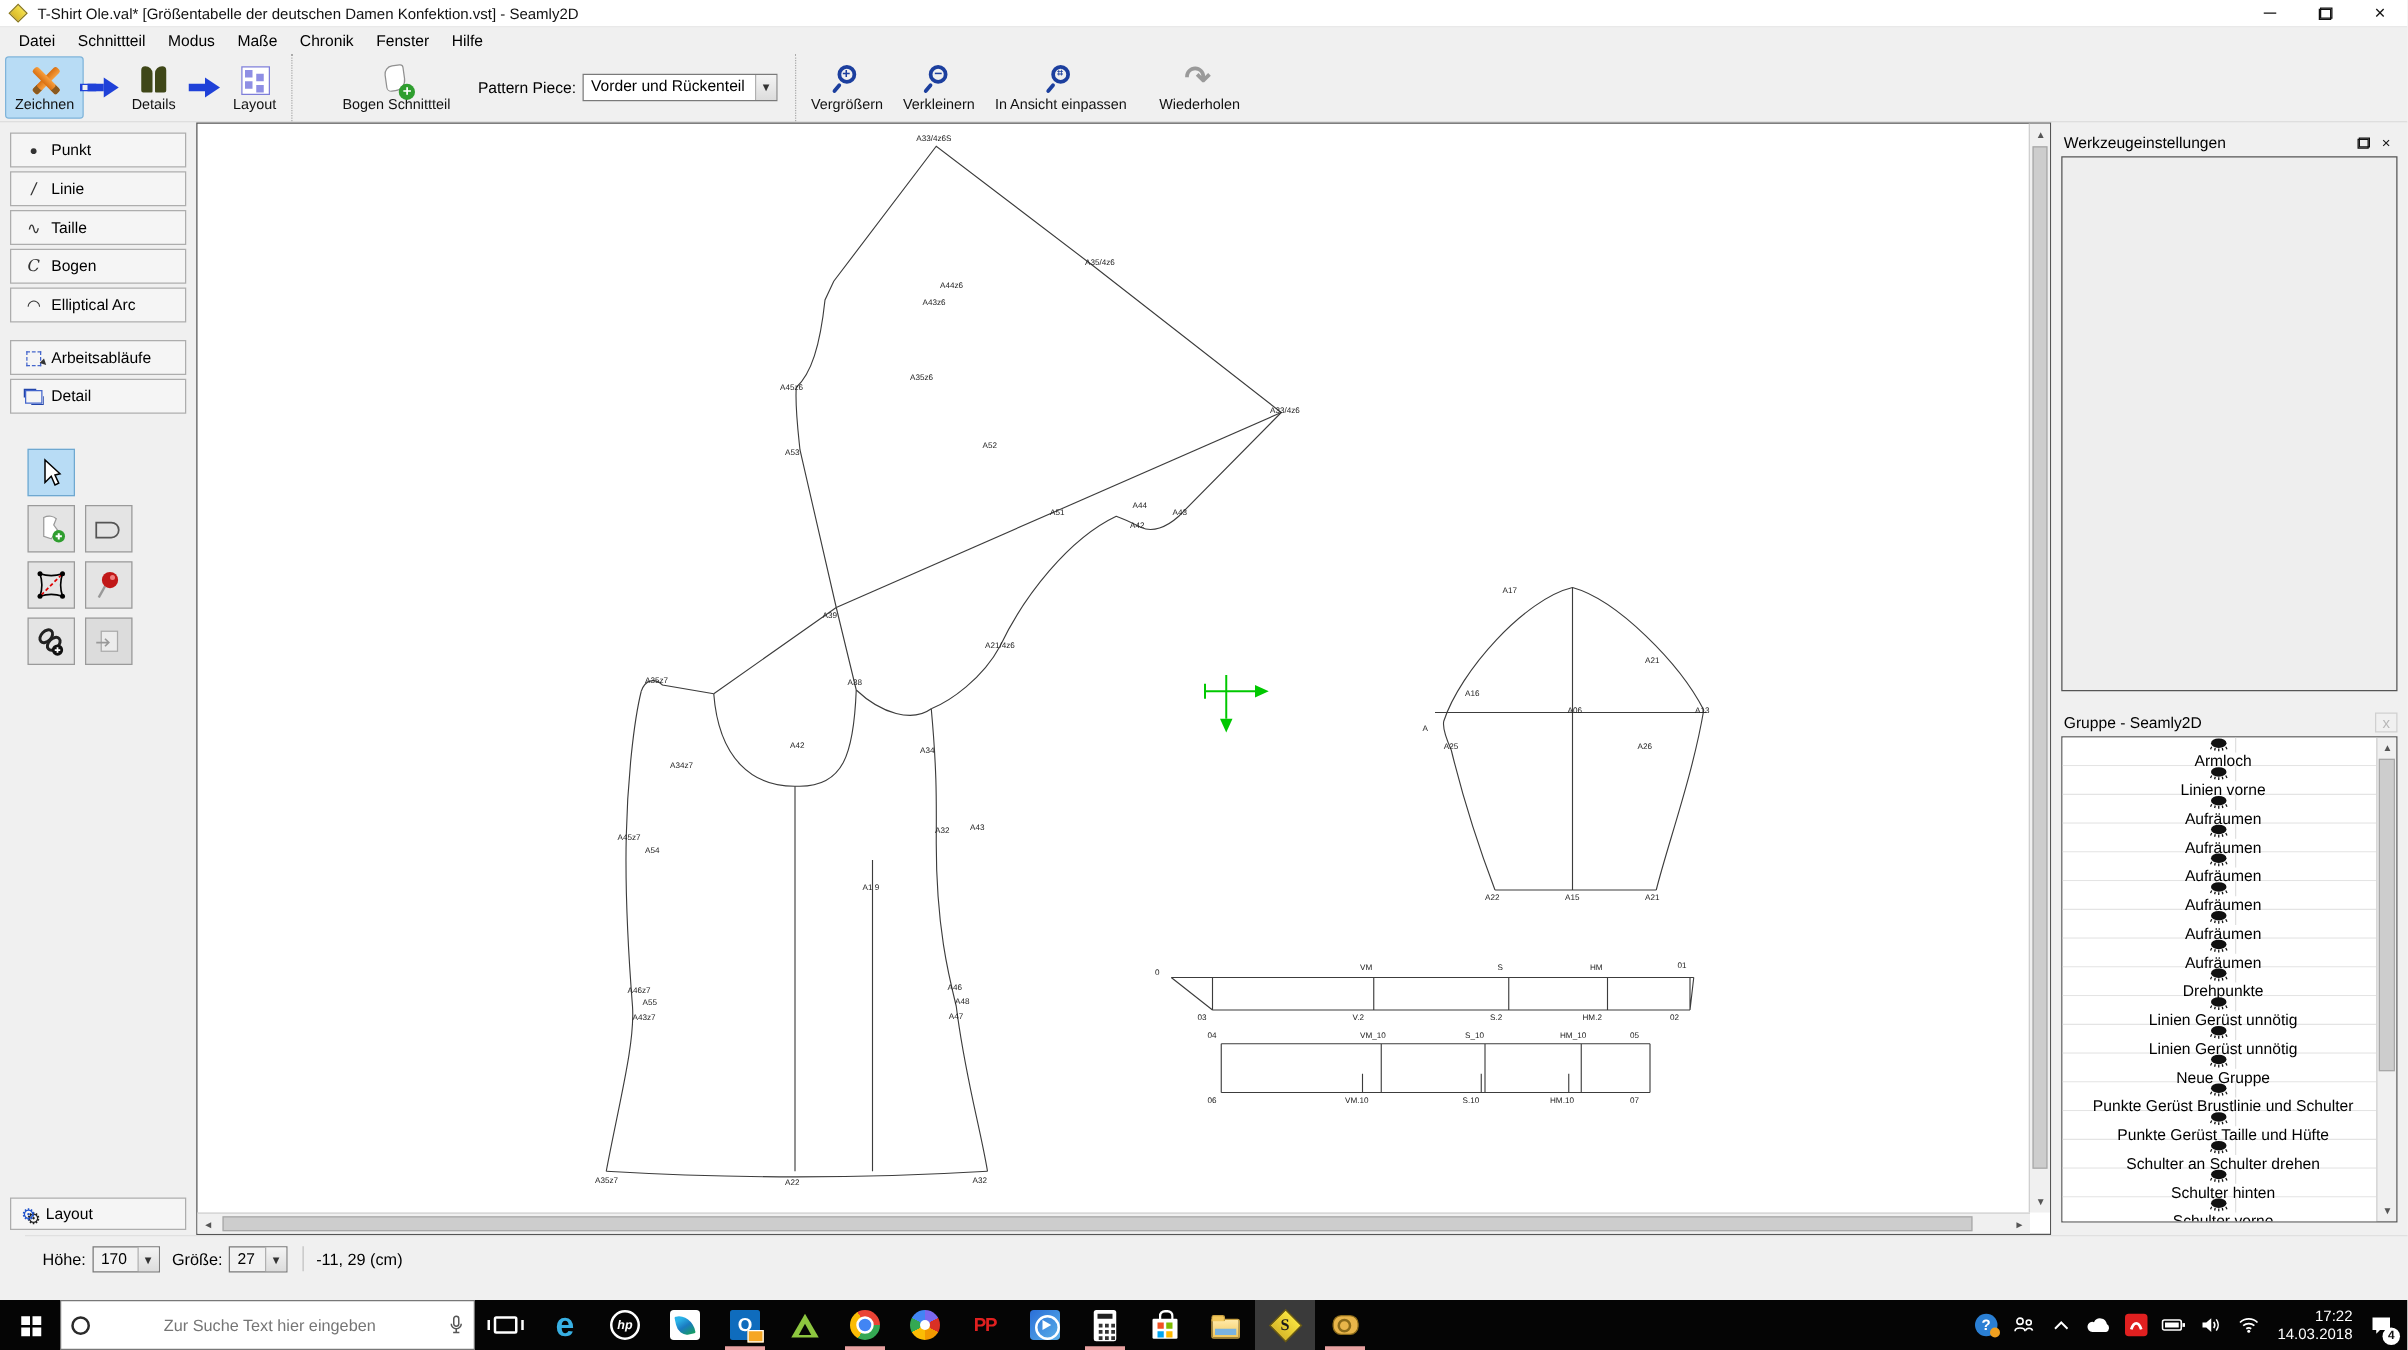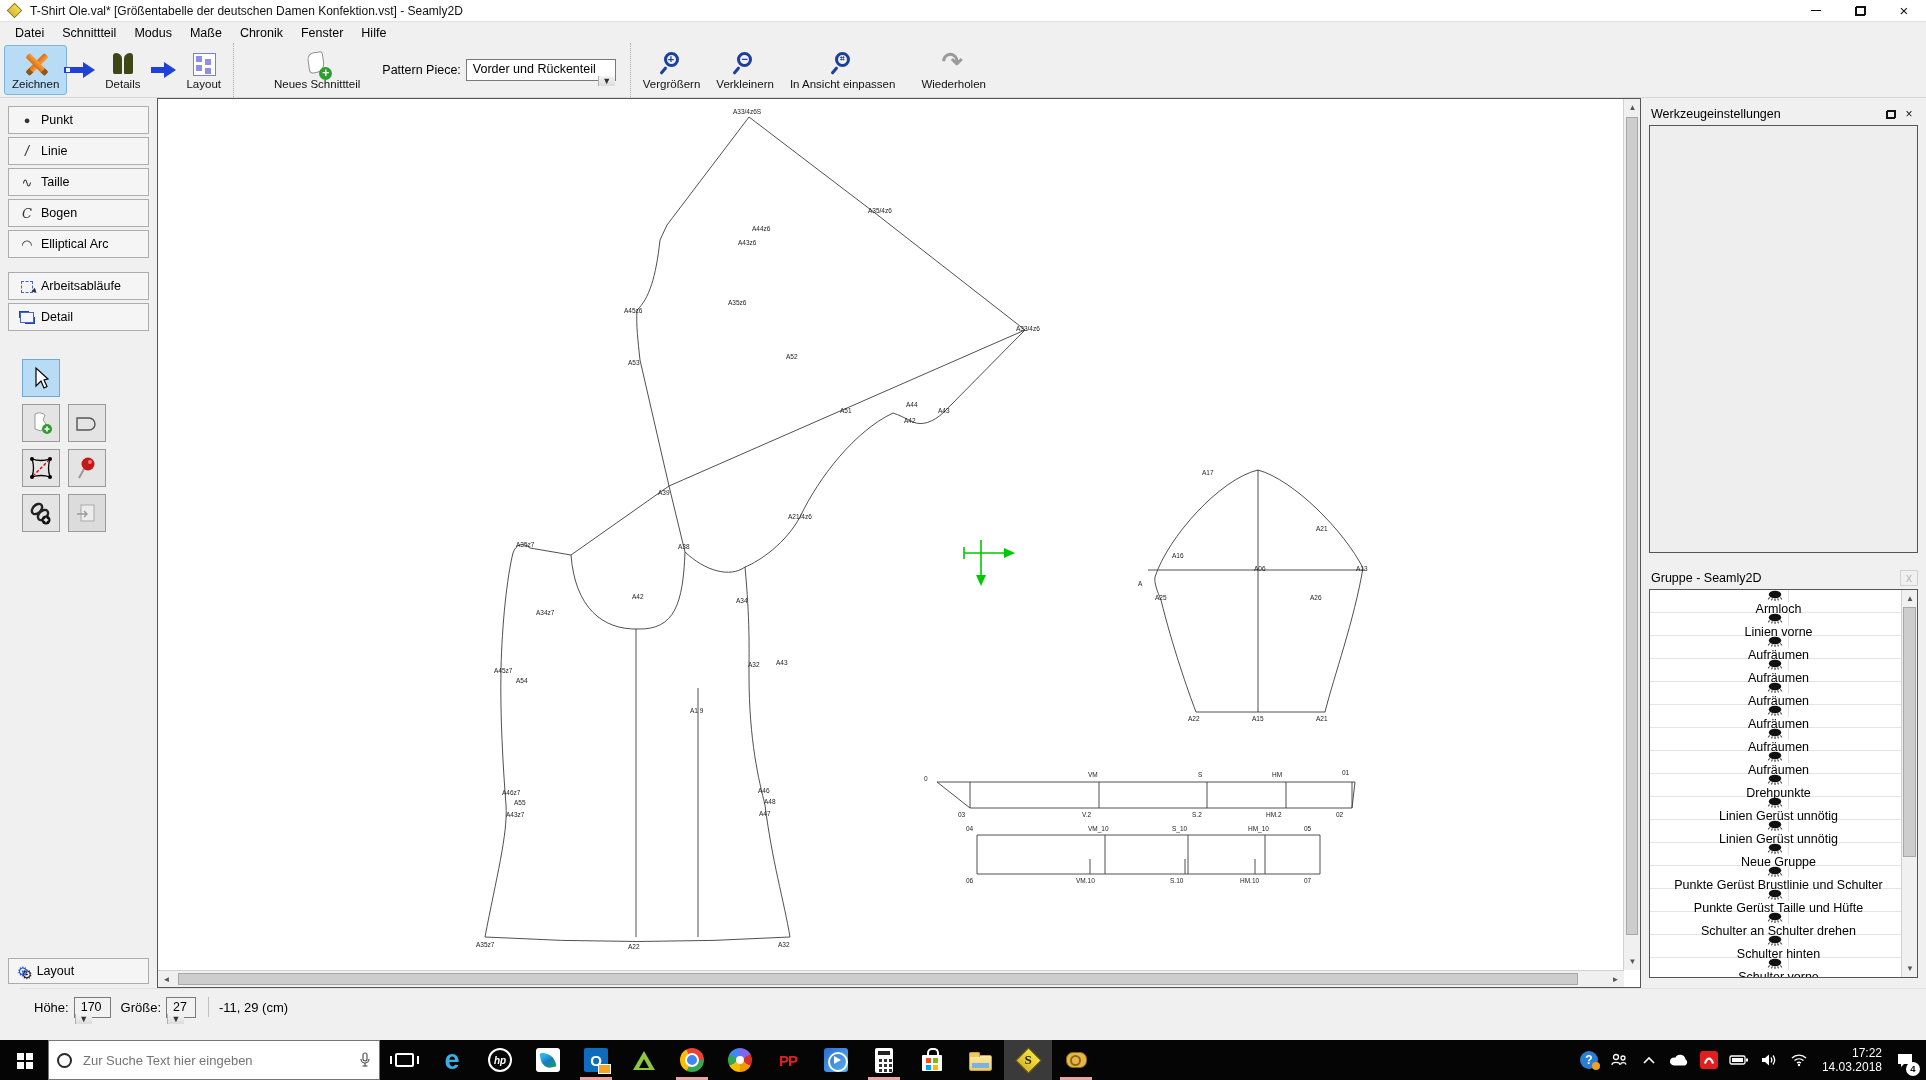--- a/index.html
+++ b/index.html
@@ -52,21 +52,21 @@
   .mag-glass{position:absolute;left:5px;top:1px;width:15px;height:15px;border:3px solid #1c3f9e;border-radius:50%;
     display:flex;align-items:center;justify-content:center;font-size:11px;font-weight:bold;color:#1c3f9e;}
   .mag-handle{position:absolute;left:3px;bottom:2px;width:3px;height:9px;background:#1c3f9e;transform:rotate(40deg);border-radius:2px;}
   .i-undo::before{content:"↶";position:absolute;left:1px;top:-4px;font-size:25px;font-weight:bold;color:#2b6cc8;}
   .i-redo::before{content:"↷";position:absolute;left:1px;top:-4px;font-size:25px;font-weight:bold;color:#9a9a9a;}
   .mode-arrow{position:relative;width:26px;height:16px;margin:0 2px;}
   .mode-arrow::before{content:"";position:absolute;left:1px;top:5px;width:13px;height:6px;background:#1f41d8;}
   .mode-arrow::after{content:"";position:absolute;right:0;top:0;border-left:12px solid #1f41d8;border-top:8px solid transparent;border-bottom:8px solid transparent;}
   .mode-arrow.dbl::before{box-shadow:-5px 0 0 -1px #f0f0f0,-6px 0 0 0 #1f41d8;}
   .pp-label{font-size:12.5px;margin:0 5px 0 14px;color:#000;white-space:nowrap;}
-  .combo{display:flex;align-items:stretch;border:1px solid #7a7a7a;background:#fff;height:22px;flex-direction:column;}
+  .combo{display:flex;align-items:stretch;border:1px solid #7a7a7a;background:#fff;height:22px;}
   .combo-value{padding:2px 8px 0 6px;font-size:12.5px;white-space:nowrap;}
   .combo-arrow{width:17px;background:linear-gradient(#f4f4f4,#dcdcdc);border-left:1px solid #b0b0b0;
     display:flex;align-items:center;justify-content:center;font-size:9px;color:#333;}
   
   .sidebar{position:absolute;left:0;top:98px;width:157px;height:890px;background:#f0f0f0;padding-top:8px;}
   .cat-btn{display:flex;align-items:center;width:141px;margin:0 0 3px 8px;height:28px;background:#f5f5f5;
     border:1px solid #adadad;font-size:12.5px;color:#000;padding-left:8px;}
   .cat-btn.gap{margin-top:14px;}
   .cat-icon{width:20px;display:inline-block;text-align:center;margin-right:4px;color:#333;position:relative;}
   .i-punkt::before{content:"●";font-size:11px;}
@@ -114,21 +114,21 @@
   .statusbar{position:absolute;left:0;top:988px;width:1926px;height:52px;background:#f0f0f0;
     display:flex;align-items:flex-start;padding:8px 0 0 14px;font-size:13px;color:#000;border-top:1px solid #e0e0e0;margin-left:20px;}
   .statusbar .combo{height:21px;margin:0 10px 0 5px;background:#f2f2f2;}
   .status-sep{width:1px;height:20px;background:#c0c0c0;margin:0 10px 0 2px;}
   
   .taskbar{position:absolute;left:0;top:1040px;width:1926px;height:40px;background:#050505;display:flex;align-items:stretch;}
   .tb-start{width:48px;display:flex;align-items:center;justify-content:center;}
   .winlogo{width:7px;height:7px;background:#fff;box-shadow:9px 0 #fff,0 9px #fff,9px 9px #fff;margin:-8px 8px 0 0;}
   .tb-search{width:332px;background:#fff;display:flex;align-items:center;padding:0 8px;border:1px solid #777;}
   .cortana-ring{width:15px;height:15px;border:2px solid #2a2a2a;border-radius:50%;margin-right:9px;flex:0 0 auto;}
-  .tb-search input{border:none;outline:none;flex:1;font-size:13px;color:#333;font-family:"Liberation Sans",sans-serif;background:transparent;}
+  .tb-search input{border:none;outline:none;flex:1;font-size:13px;color:#333;font-family:"Liberation Sans",sans-serif;background:transparent;margin-left:48px;}
   .tb-app{width:48px;display:flex;align-items:center;justify-content:center;position:relative;}
   .tb-app.run::after{content:"";position:absolute;left:8px;right:8px;bottom:0;height:3px;background:#e9a2a2;}
   .tb-app.active{background:#3a3a3a;}
   .tb-app.active::after{left:2px;right:2px;background:#e9a2a2;}
   .tview{width:19px;height:14px;border:2px solid #fff;border-radius:2px;position:relative;}
   .tview::before,.tview::after{content:"";position:absolute;top:1px;width:2px;height:8px;background:#fff;}
   .tview::before{left:-7px;}  .tview::after{right:-7px;}
   .edge-e{color:#38b0e3;font-size:27px;font-weight:bold;line-height:27px;}
   .hp-c{width:24px;height:24px;border:2px solid #fff;border-radius:50%;color:#fff;font-style:italic;font-weight:bold;
     font-size:10px;display:flex;align-items:center;justify-content:center;}
@@ -218,21 +218,21 @@
     </div>
     <span class="mode-arrow"></span>
     <div class="tb-btn">
       <span class="tb-ico i-layout"></span>
       <span class="tb-label">Layout</span>
     </div>
   </div>
   <div class="tb-group">
     <div class="tb-btn" style="margin-left:28px;">
       <span class="tb-ico i-newpiece"></span>
-      <span class="tb-label">Neues Schnittteil</span>
+      <span class="tb-label">Bogen Schnittteil</span>
     </div>
     <span class="pp-label">Pattern Piece:</span>
     <div class="combo" style="min-width:150px;">
       <span class="combo-value">Vorder und Rückenteil</span>
       <span class="combo-arrow" style="margin-left:auto;">▼</span>
     </div>
   </div>
   <div class="tb-group" style="margin-left:10px;">
     <div class="tb-btn">
       <span class="mag">

